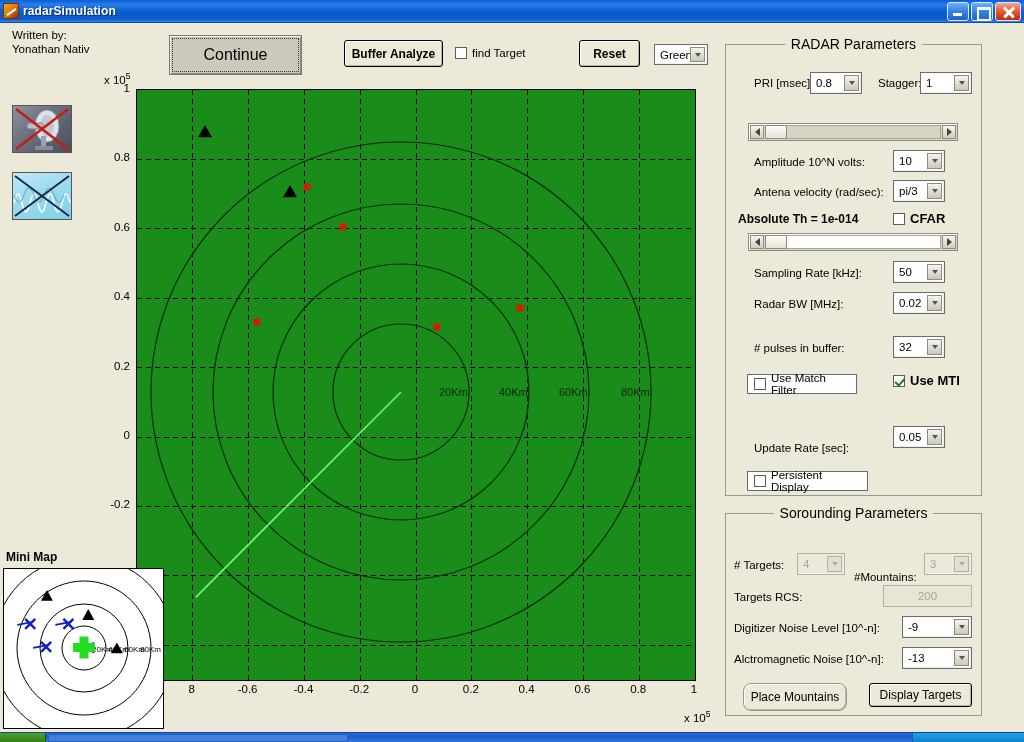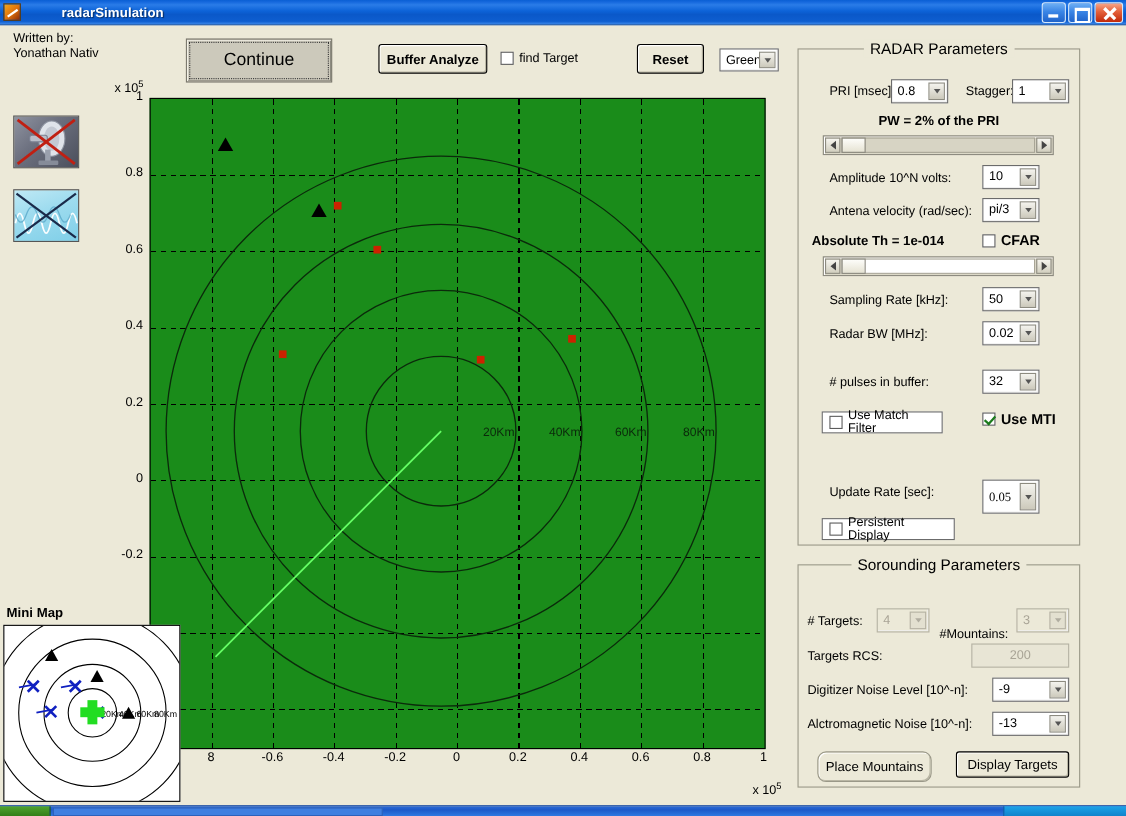--- a/index.html
+++ b/index.html
@@ -20,21 +20,21 @@
   }
 
   
   .titlebar {
     position: absolute; left: 0; top: 0;
     width: 1024px; height: 23px;
     background: linear-gradient(to bottom,
       #0a5fd4 0%, #1568dd 8%, #2a7ce8 20%, #0d63d8 45%,
       #0a58c9 60%, #0e5ed0 88%, #3a86e8 100%);
     border-bottom: 1px solid #0a4fae;
-    display: flex; align-items: center; gap: 33px;
+    display: flex; align-items: center;
   }
   .title-icon {
     width: 16px; height: 16px;
     margin-left: 3px; margin-right: 4px;
     background: linear-gradient(135deg,#f2a81e 0%, #e2740c 50%, #8a2a06 100%);
     border: 1px solid #5a3a10;
     position: relative; flex: none;
   }
   .title-icon::after {
     content: ""; position: absolute; left: 2px; top: 7px;
@@ -464,21 +464,20 @@
     <div class="popup" style="left:84px;top:27px;width:52px;height:22px;position:absolute;">
       <span>0.8</span>
       <span class="arrowbox"></span>
     </div>
     <div class="lbl" style="position:absolute;left:152px;top:32px;">Stagger:</div>
     <div class="popup" style="left:194px;top:27px;width:52px;height:22px;position:absolute;">
       <span>1</span>
       <span class="arrowbox"></span>
     </div>
 
-    <div class="lbl-b" style="position:absolute;left:0;right:0;top:58px;text-align:center;">PW = 2% of the PRI</div>
 
     <div class="sbar" style="position:absolute;left:22px;top:78px;width:210px;height:18px;">
       <div class="track grey"></div>
       <div class="arr l"></div>
       <div class="arr r"></div>
       <div class="thumb" style="left:16px;width:22px;"></div>
     </div>
 
     <div class="lbl" style="position:absolute;left:28px;top:111px;">Amplitude 10^N volts:</div>
     <div class="popup" style="left:167px;top:105px;width:52px;height:22px;position:absolute;">
@@ -527,21 +526,21 @@
       <span class="box"></span>
       <span class="ctxt">Use Match Filter</span>
     </div>
     <div class="chk bold checked" style="position:absolute;left:167px;top:328px;">
       <span class="box"></span>
       <span class="ctxt">Use MTI</span>
     </div>
 
 
     <div class="lbl" style="position:absolute;left:28px;top:397px;">Update Rate [sec]:</div>
-    <div class="popup" style="left:167px;top:391px;width:52px;height:31px;position:absolute;font-family:Liberation Serif, serif;">
+    <div class="popup" style="left:167px;top:381px;width:52px;height:22px;position:absolute;">
       <span>0.05</span>
       <span class="arrowbox"></span>
     </div>
 
     <div class="chk framed" style="position:absolute;left:21px;top:426px;width:121px;height:20px;">
       <span class="box"></span>
       <span class="ctxt">Persistent Display</span>
     </div>
   </div>
 

